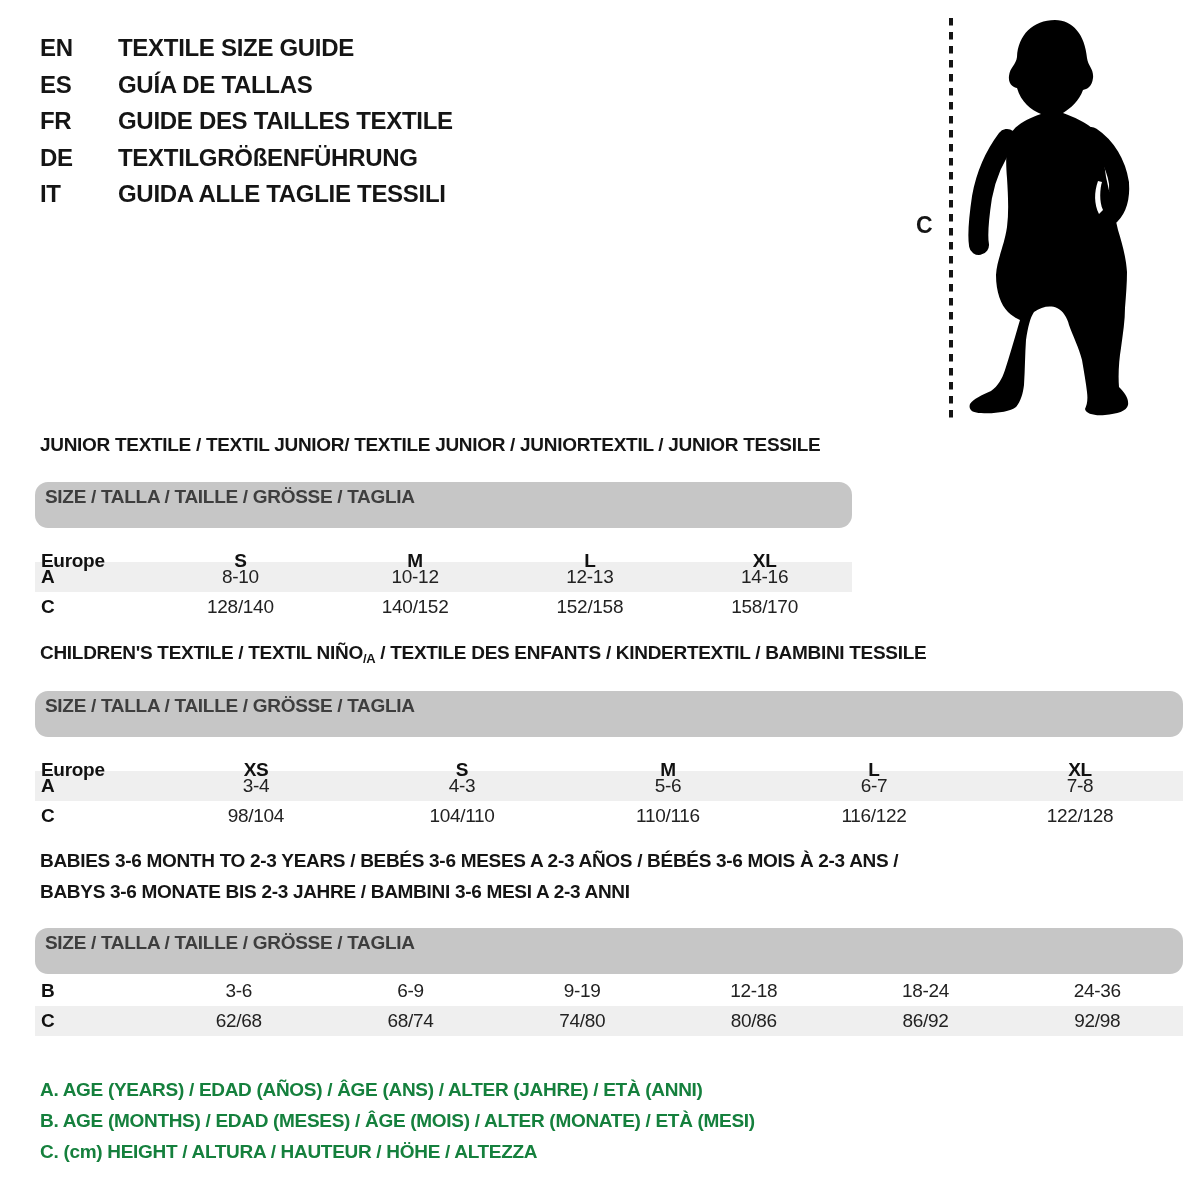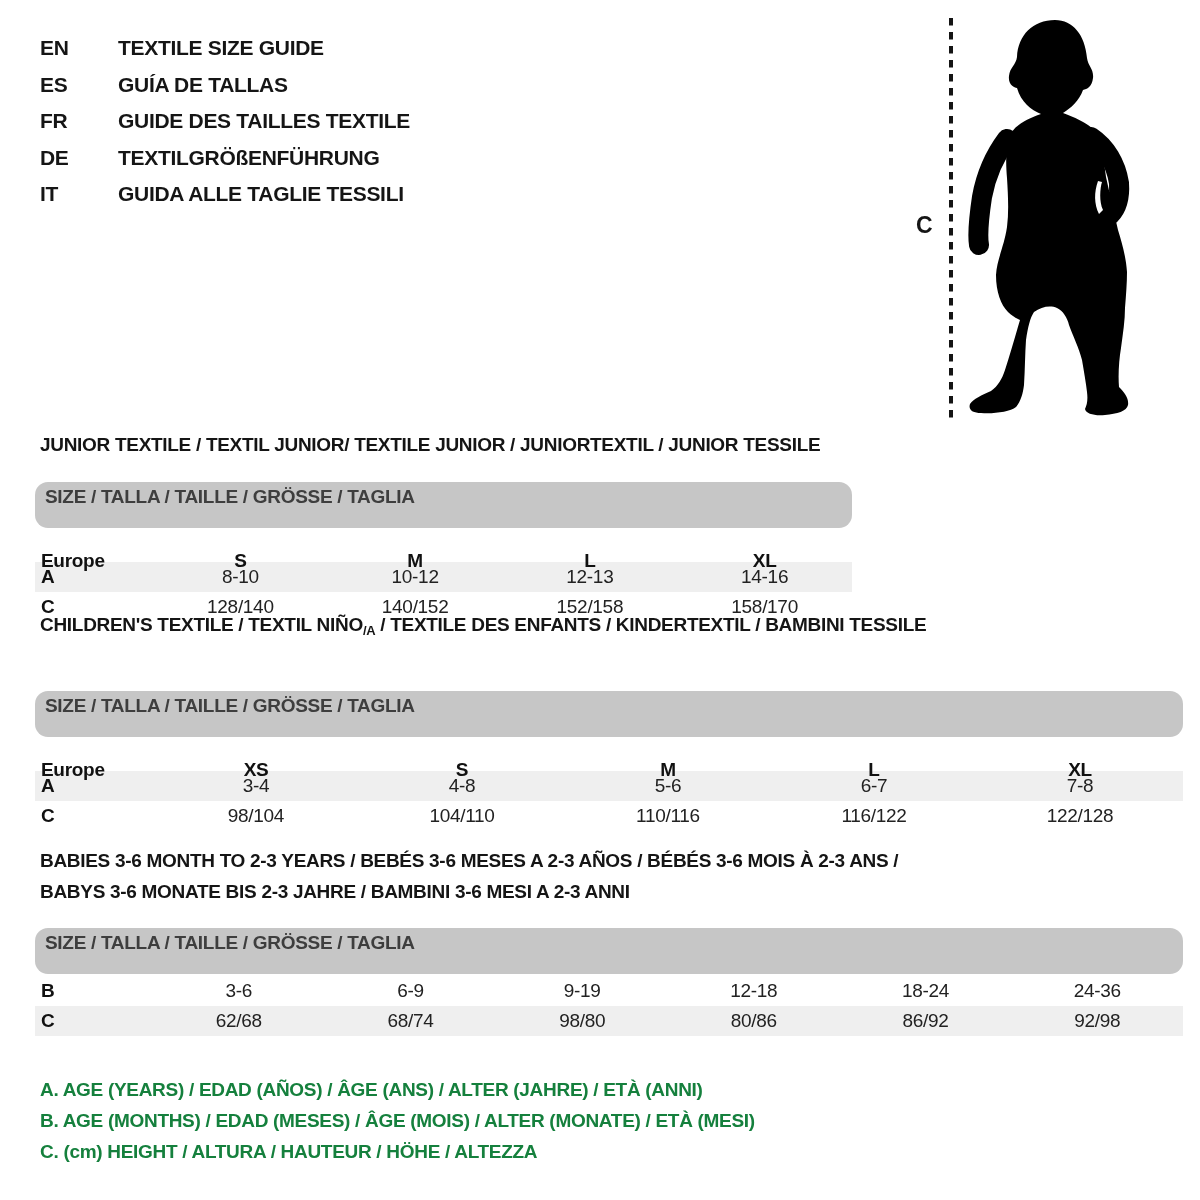--- a/index.html
+++ b/index.html
@@ -2,30 +2,30 @@
 <html><head>
 <meta charset="utf-8">
 <style>
   html,body{margin:0;padding:0;background:#fff;}
   .canvas{
     position:relative;width:1200px;height:1200px;background:#ffffff;
     font-family:"Liberation Sans","DejaVu Sans",sans-serif;color:#111;overflow:hidden;
   }
   
   .langs{position:absolute;left:40px;top:30px;}
-  .lang-row{display:flex;height:36.5px;align-items:center;font-size:21px;font-weight:700;letter-spacing:-0.3px;color:#151515;}
+  .lang-row{display:flex;height:36.5px;align-items:center;font-size:24px;font-weight:700;letter-spacing:-0.3px;color:#151515;}
   .lang-code{width:78px;}
   
   .dash-line{position:absolute;left:947px;top:16px;}
   .figure-label{position:absolute;left:916px;top:212px;font-size:23px;font-weight:700;color:#151515;}
   .toddler{position:absolute;left:955px;top:15px;}
   
   .sec-title{position:absolute;left:40px;font-size:19px;font-weight:700;letter-spacing:-0.3px;color:#151515;white-space:nowrap;}
   .t-junior{top:434px;}
-  .t-children{top:614px;}
+  .t-children{top:642px;}
   .t-babies{top:845px;line-height:31px;}
   .sub{font-size:13px;vertical-align:-4px;}
   
   .table{position:absolute;left:35px;}
   .tbl-junior{top:482px;width:817px;}
   .tbl-children{top:691px;width:1148px;}
   .tbl-babies{top:928px;width:1148px;}
   .thead{height:46px;line-height:30px;background:#c6c6c6;color:#3e3e3e;font-weight:700;font-size:19px;padding-left:10px;margin-bottom:4px;letter-spacing:-0.3px;box-sizing:border-box;border-radius:13px;}
   .tbl-babies .thead{margin-bottom:2px;}
   .trow{display:flex;height:30px;line-height:30px;font-size:19px;color:#222;letter-spacing:-0.3px;}
@@ -152,21 +152,21 @@
       <span class="cell label">Europe</span>
       <span class="cell">XS</span>
       <span class="cell">S</span>
       <span class="cell">M</span>
       <span class="cell">L</span>
       <span class="cell">XL</span>
     </div>
     <div class="trow alt">
       <span class="cell label">A</span>
       <span class="cell">3-4</span>
-      <span class="cell">4-8</span>
+      <span class="cell">4-3</span>
       <span class="cell">5-6</span>
       <span class="cell">6-7</span>
       <span class="cell">7-8</span>
     </div>
     <div class="trow">
       <span class="cell label">C</span>
       <span class="cell">98/104</span>
       <span class="cell">104/110</span>
       <span class="cell">110/116</span>
       <span class="cell">116/122</span>
@@ -186,21 +186,21 @@
       <span class="cell">6-9</span>
       <span class="cell">9-19</span>
       <span class="cell">12-18</span>
       <span class="cell">18-24</span>
       <span class="cell">24-36</span>
     </div>
     <div class="trow alt">
       <span class="cell label">C</span>
       <span class="cell">62/68</span>
       <span class="cell">68/74</span>
-      <span class="cell">98/80</span>
+      <span class="cell">74/80</span>
       <span class="cell">80/86</span>
       <span class="cell">86/92</span>
       <span class="cell">92/98</span>
     </div>
   </div>
 
   <div class="legend">
     <div>A. AGE (YEARS) / EDAD (AÑOS) / ÂGE (ANS) / ALTER (JAHRE) / ETÀ (ANNI)</div>
     <div>B. AGE (MONTHS) / EDAD (MESES) / ÂGE (MOIS) / ALTER (MONATE) / ETÀ (MESI)</div>
     <div>C. (cm) HEIGHT / ALTURA / HAUTEUR / HÖHE / ALTEZZA</div>

